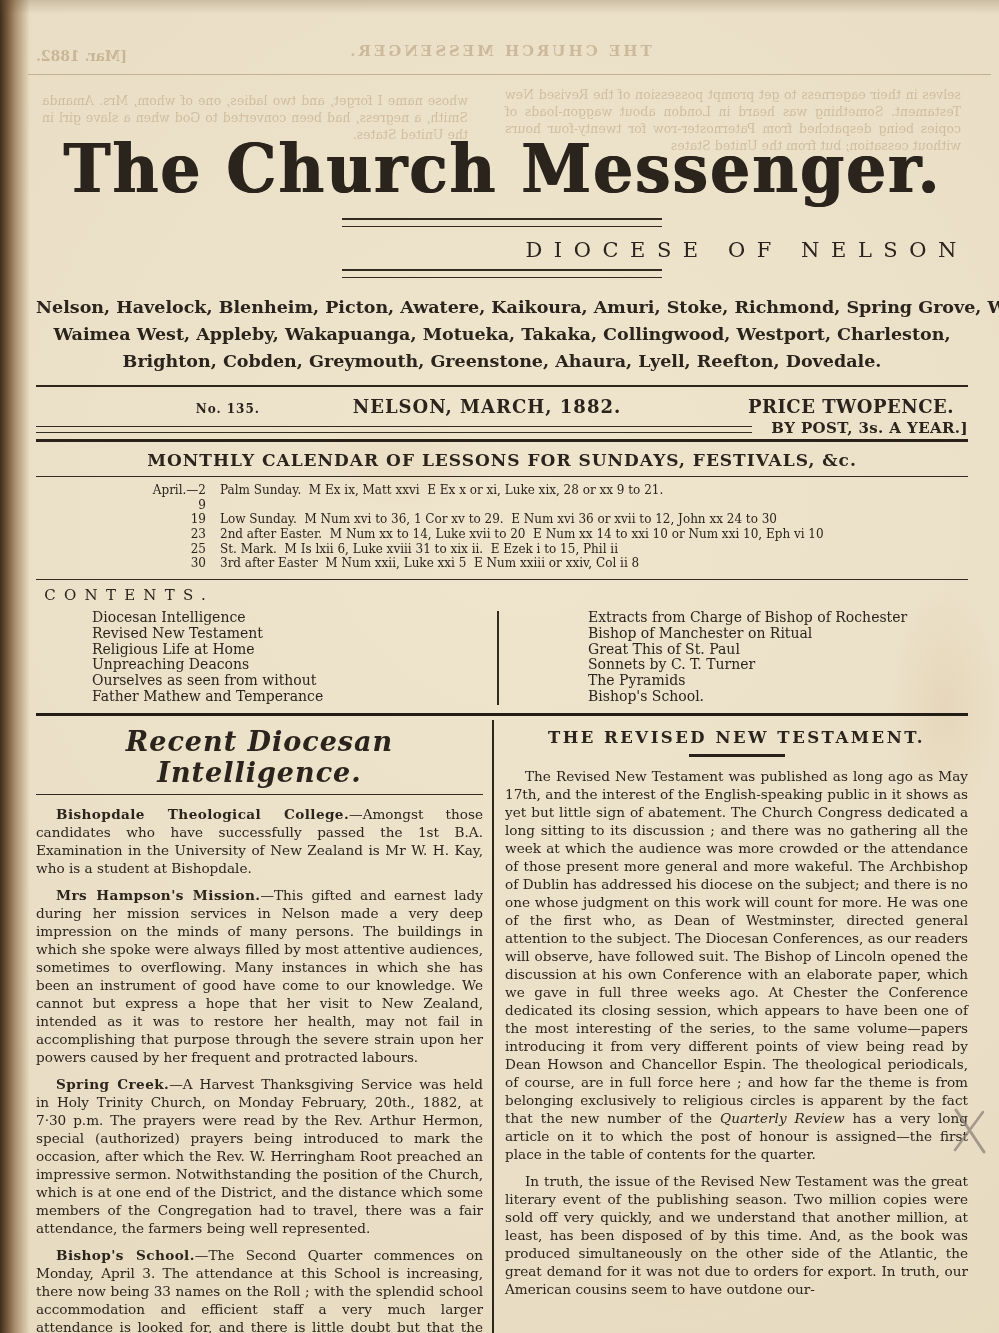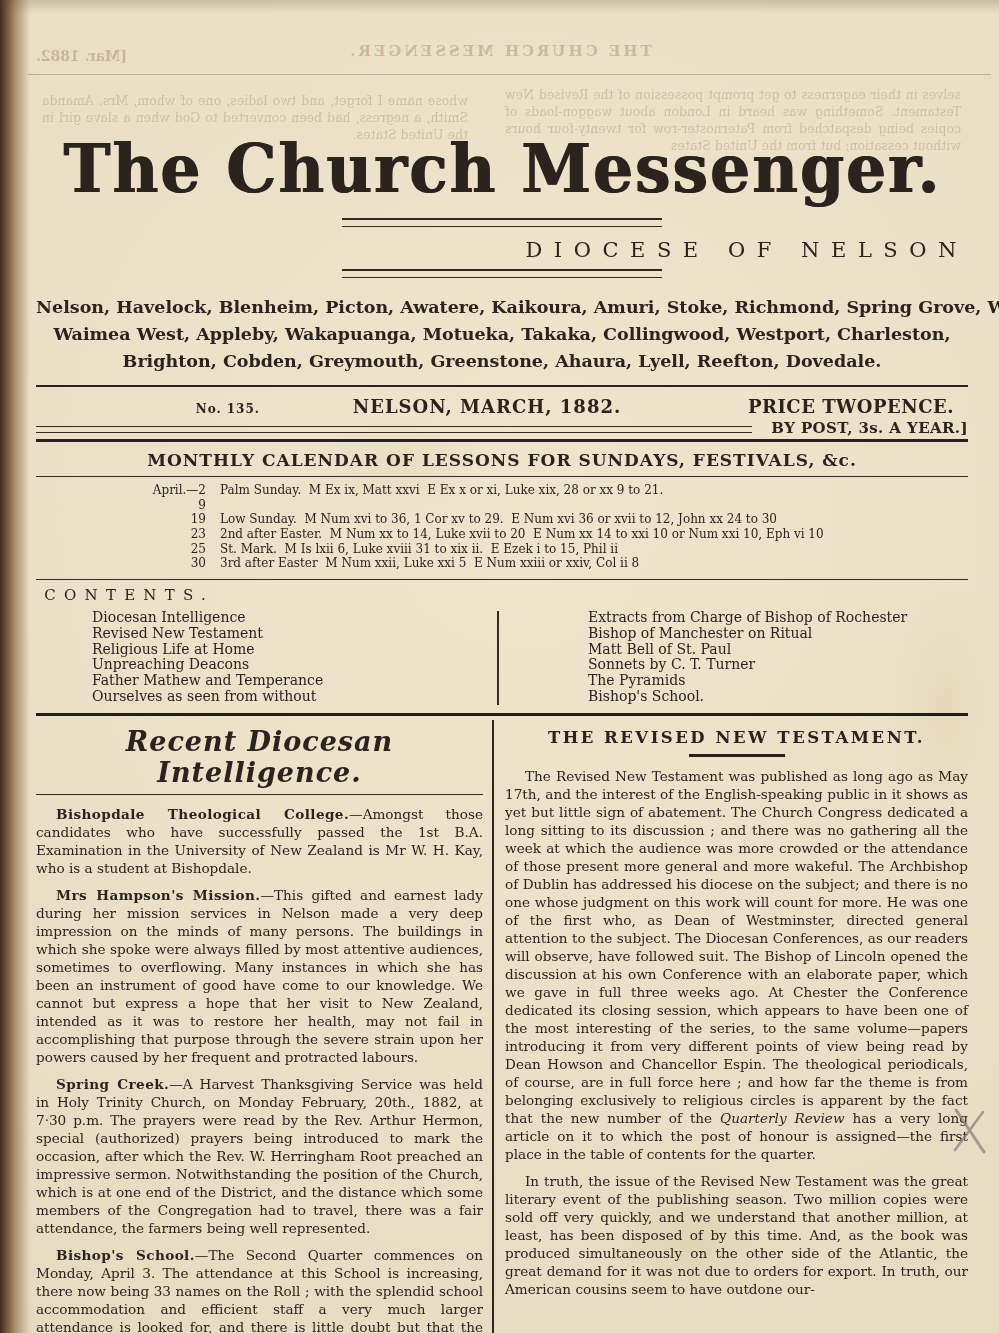--- a/index.html
+++ b/index.html
@@ -145,28 +145,28 @@
 
     <div class="rule-thin"></div>
     <div class="contents-head">CONTENTS.</div>
 
     <div class="contents">
       <div class="contents-left">
         <div>Diocesan Intelligence</div>
         <div>Revised New Testament</div>
         <div>Religious Life at Home</div>
         <div>Unpreaching Deacons</div>
+        <div>Ourselves as seen from without</div>
         <div>Father Mathew and Temperance</div>
-        <div>Ourselves as seen from without</div>
       </div>
       <div class="contents-divider"></div>
       <div class="contents-right">
         <div>Extracts from Charge of Bishop of Rochester</div>
         <div>Bishop of Manchester on Ritual</div>
-        <div>Matt Bell of St. Paul</div>
+        <div>Great This of St. Paul</div>
         <div>Sonnets by C. T. Turner</div>
         <div>The Pyramids</div>
         <div>Bishop's School.</div>
       </div>
     </div>
 
     <div class="rule-heavy4"></div>
 
     <div class="cols">
 

